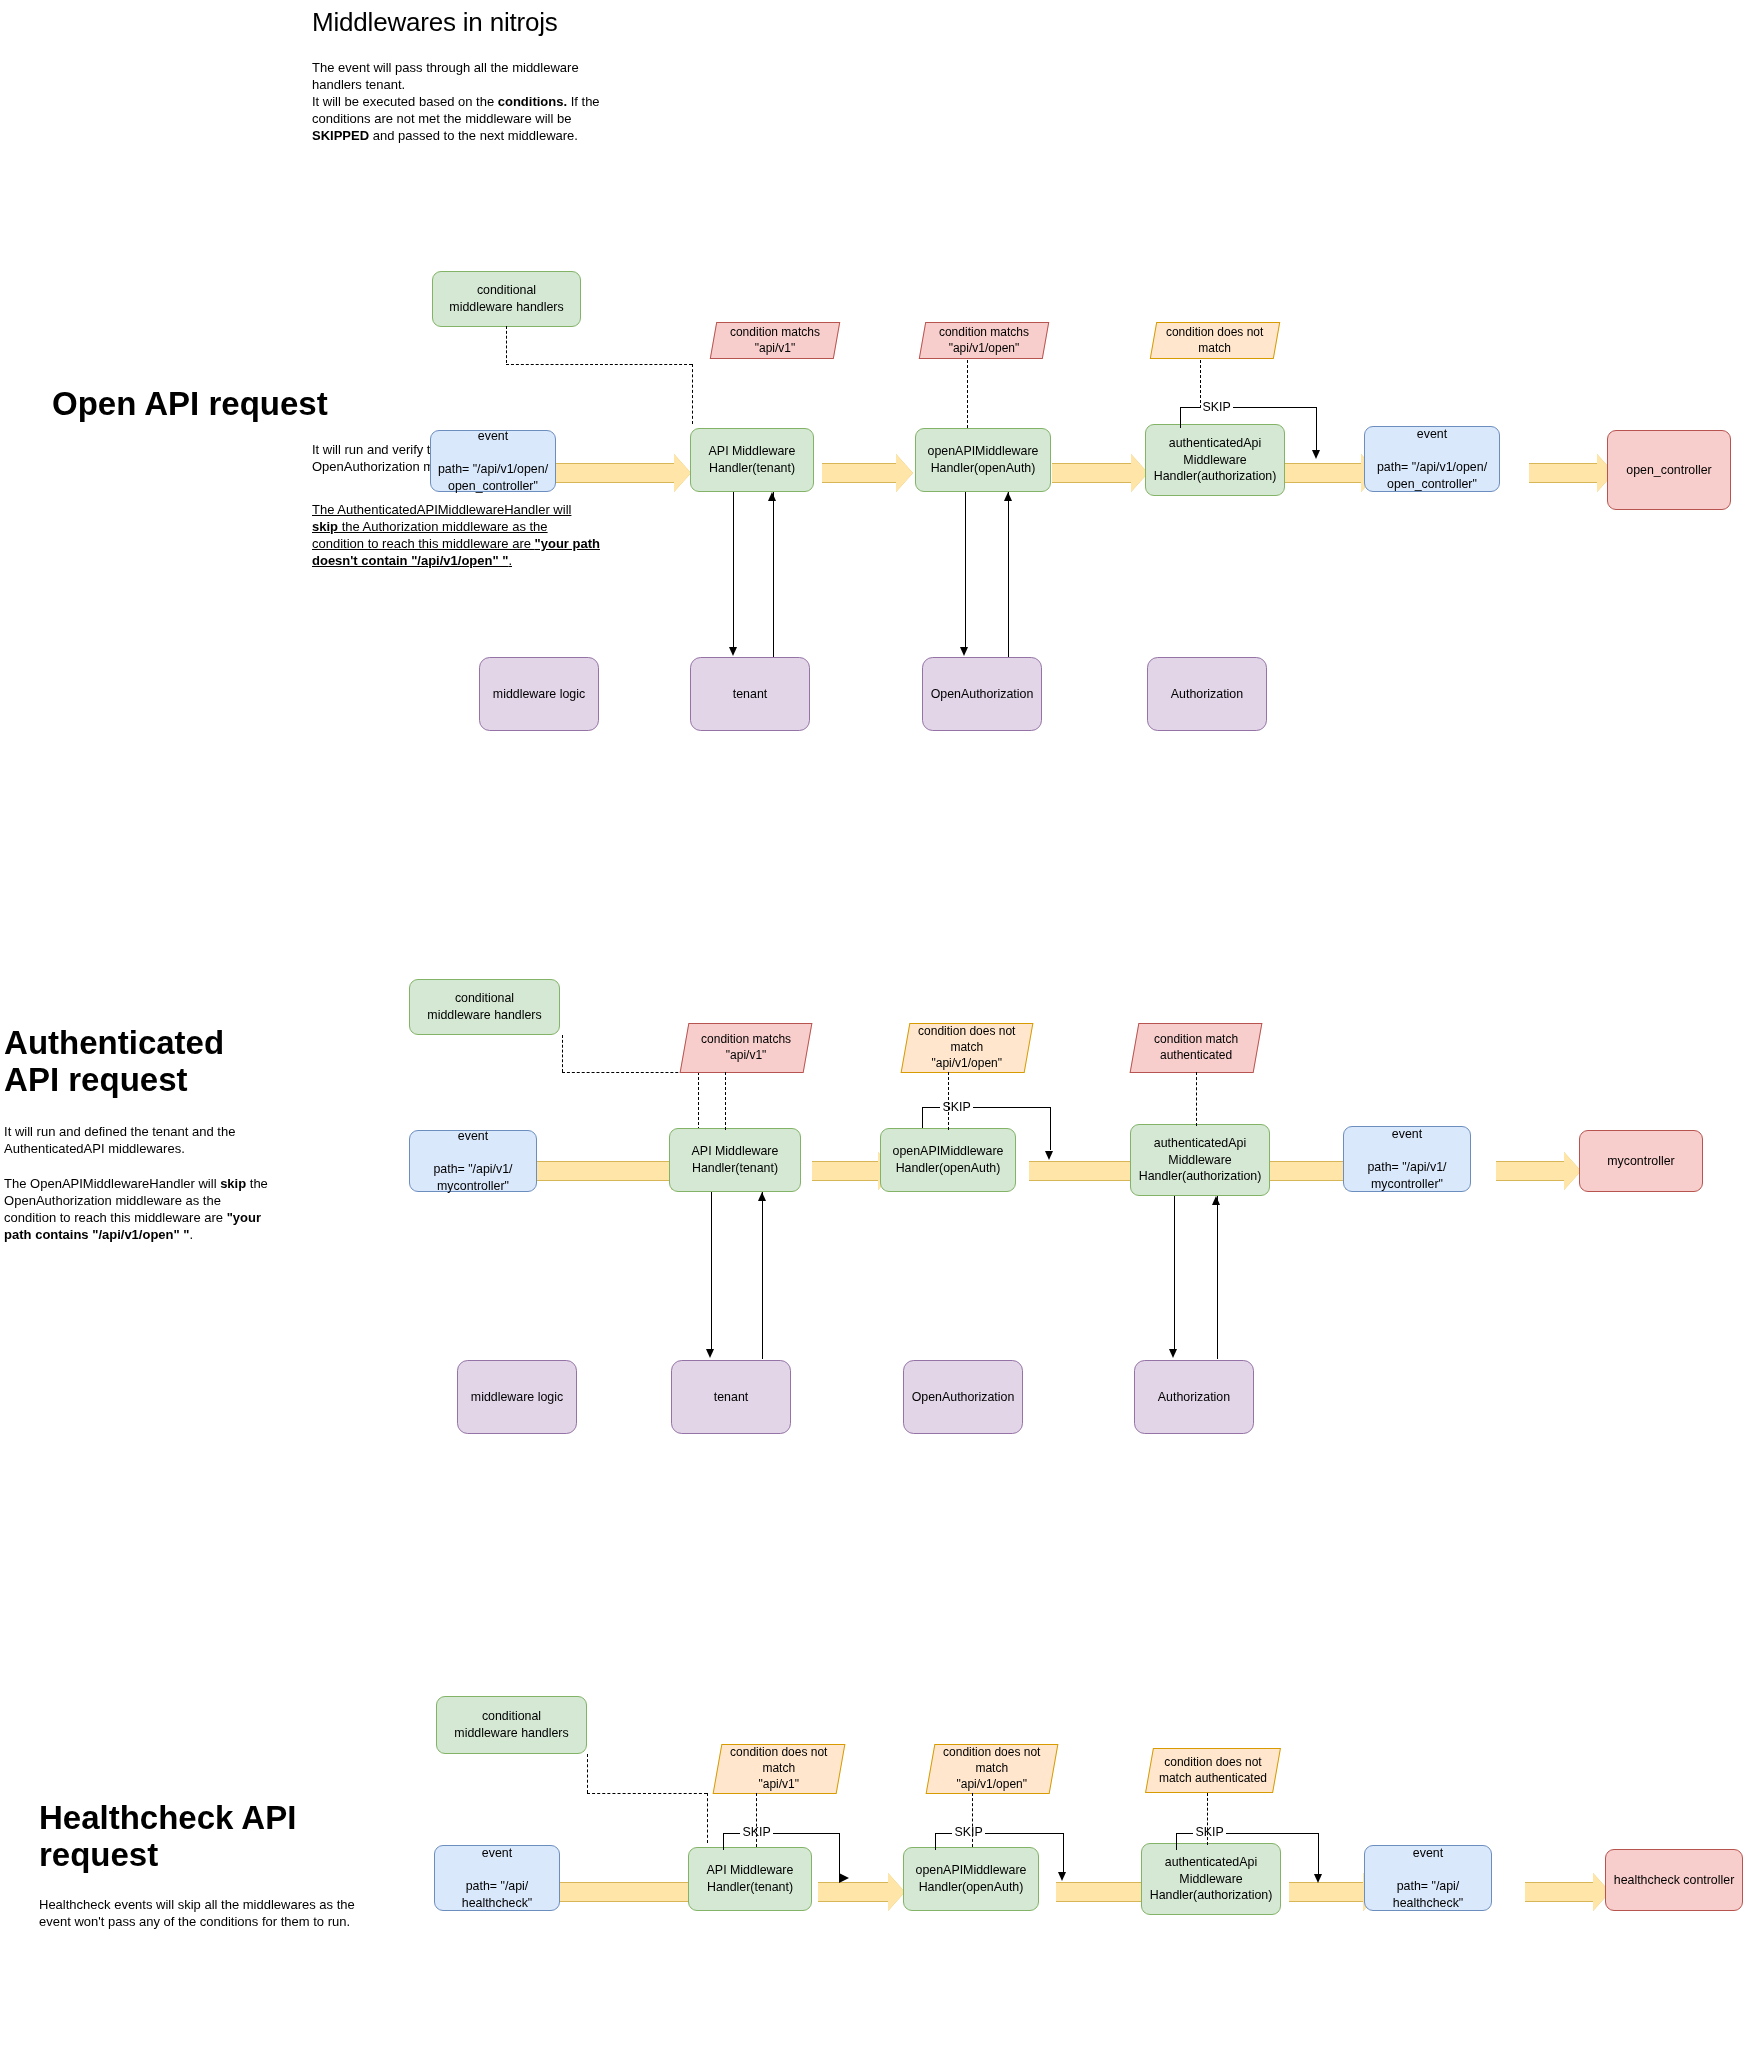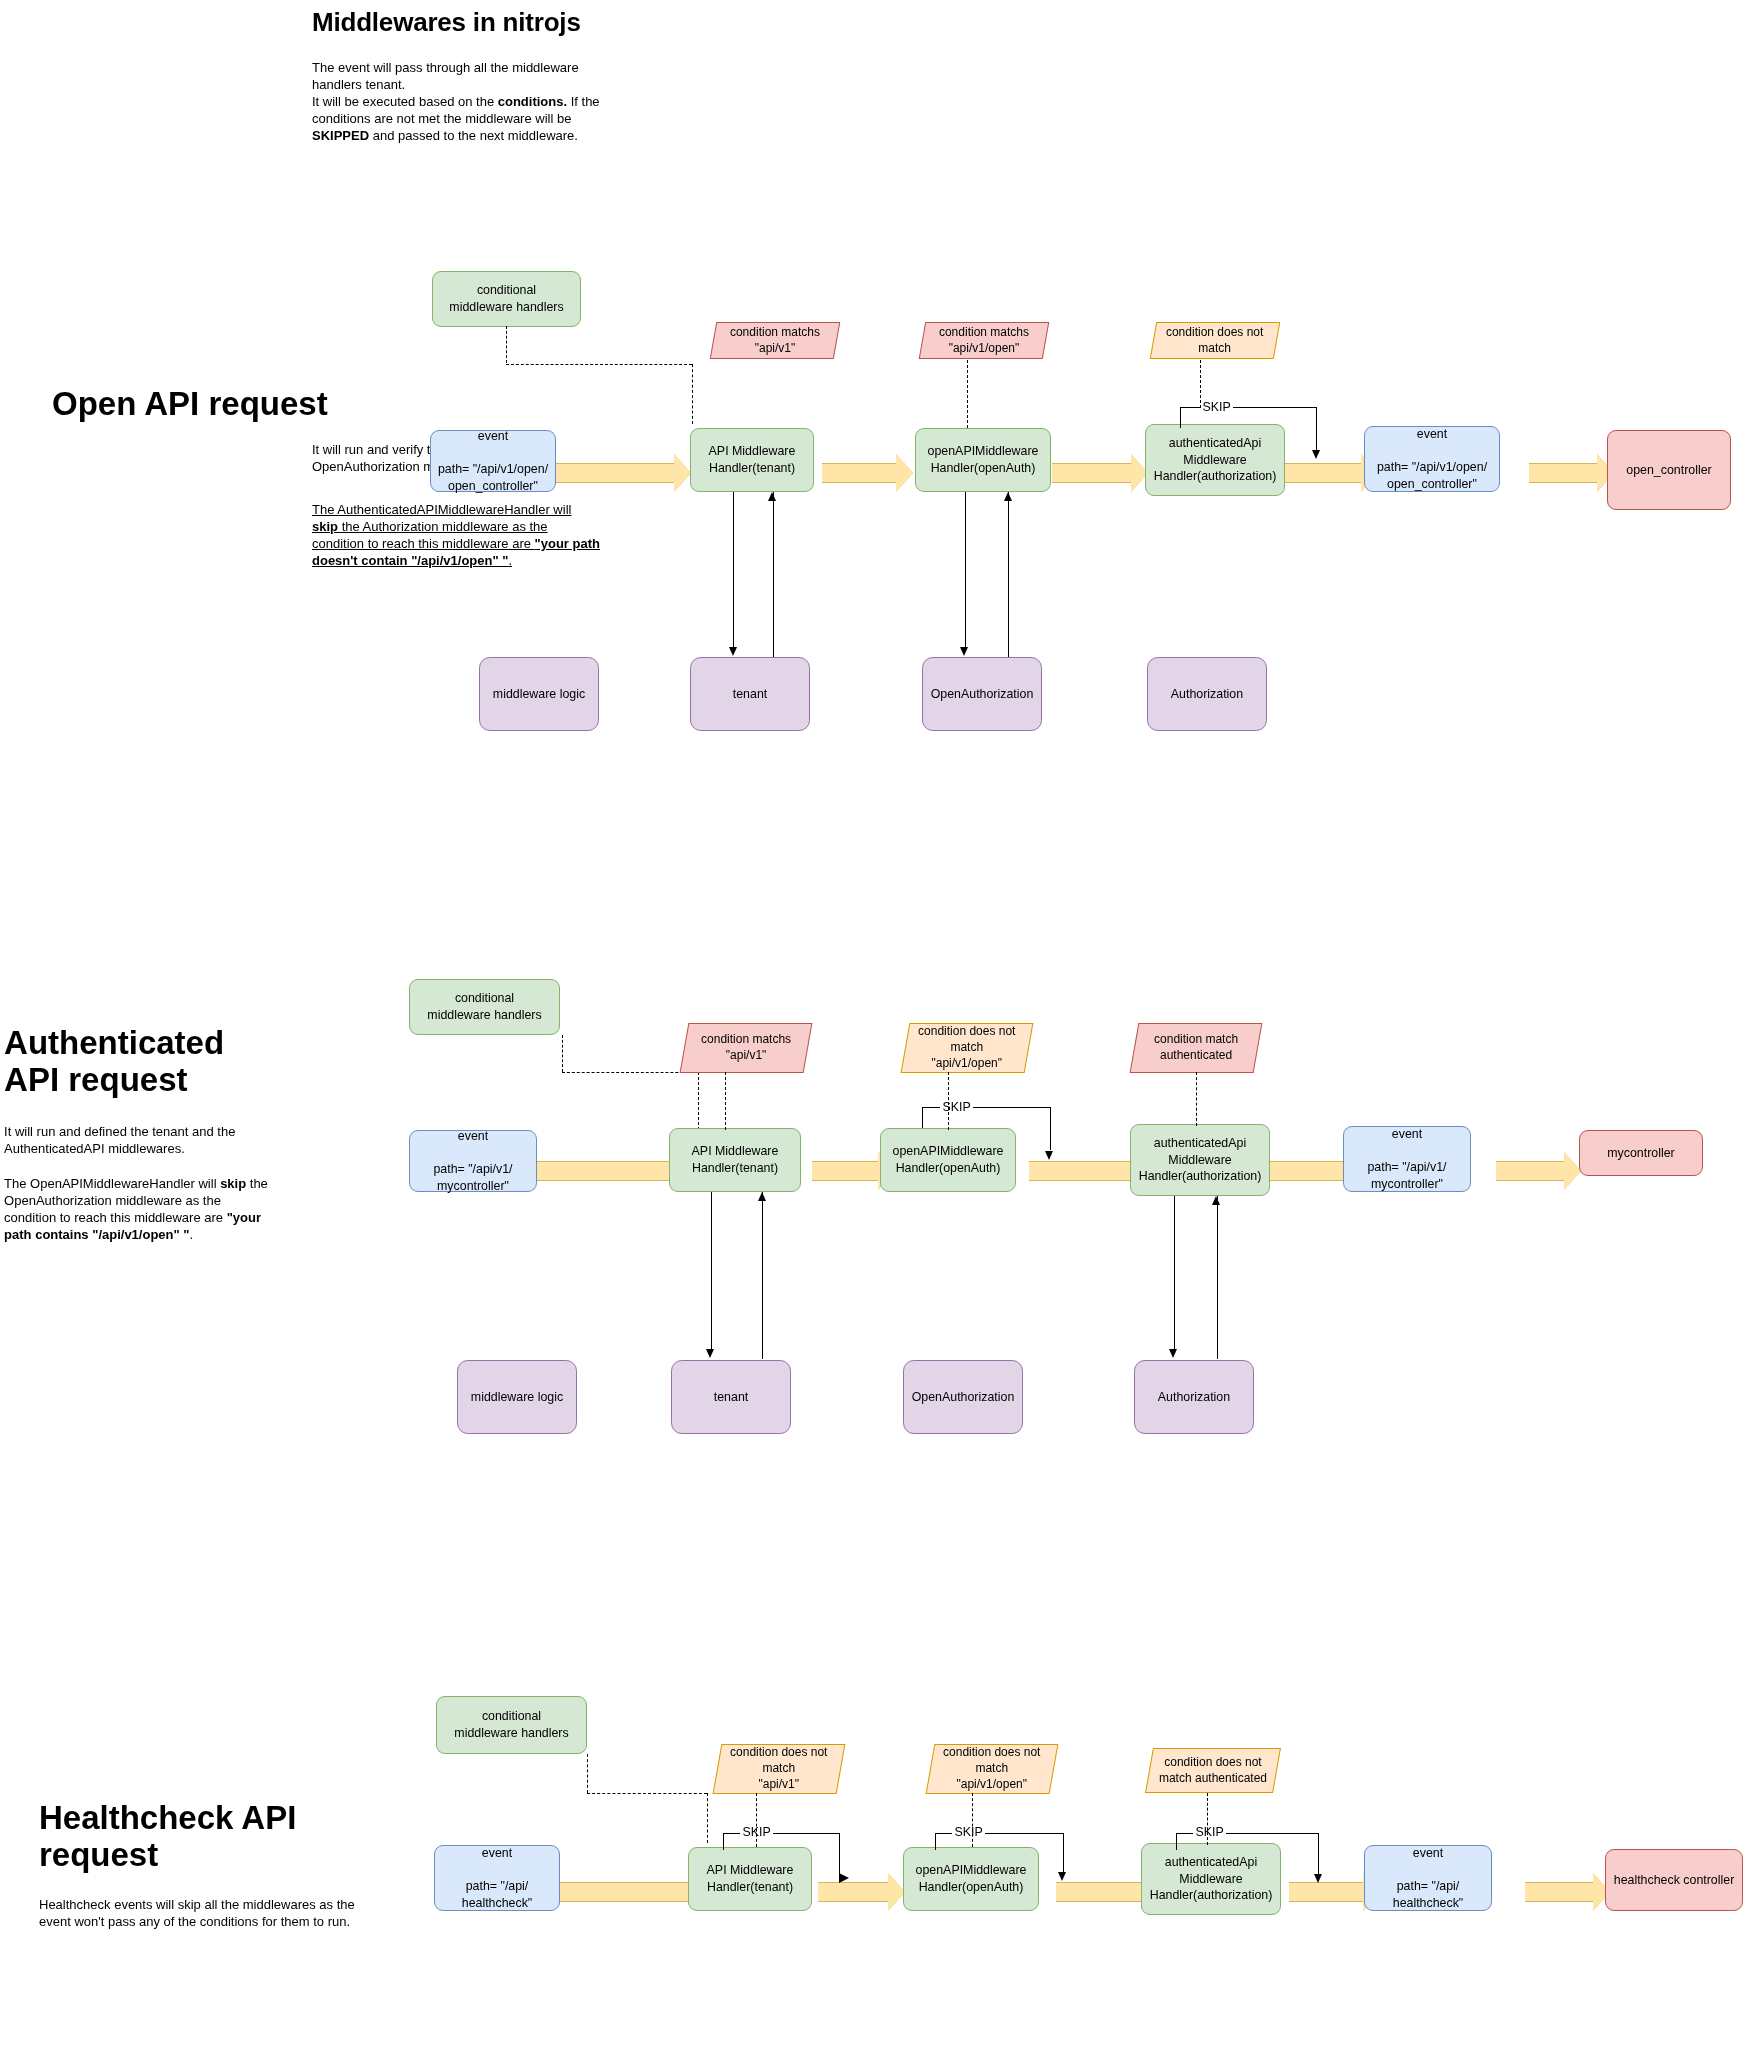--- a/index.html
+++ b/index.html
@@ -8,21 +8,21 @@
     color:#000000;
     width:1762px;
     height:2158px;
     position:relative;
     overflow:hidden;
   }
   .abs{position:absolute;}
 
   
   .doc-title{
-    font-size:26px;font-weight:bold;letter-spacing:-0.2px;line-height:1.1;
+    font-size:26px;font-weight:normal;letter-spacing:-0.2px;line-height:1.1;
   }
   .sec-title{
     font-size:33px;font-weight:bold;line-height:1.12;
   }
   .para{
     font-size:13px;line-height:1.30;
   }
   .para b{font-weight:bold;}
 
   
@@ -239,21 +239,21 @@
 Handler(tenant)</div>
 <div class="node green abs" style="left:880px;top:1128px;width:136px;height:64px;">openAPIMiddleware
 Handler(openAuth)</div>
 <div class="node green abs" style="left:1130px;top:1124px;width:140px;height:72px;">authenticatedApi
 Middleware
 Handler(authorization)</div>
 <div class="node blue abs" style="left:1343px;top:1126px;width:128px;height:66px;">event
 
 path= "/api/v1/
 mycontroller"</div>
-<div class="node red abs" style="left:1579px;top:1130px;width:124px;height:46px;">mycontroller</div>
+<div class="node red abs" style="left:1579px;top:1130px;width:124px;height:62px;">mycontroller</div>
 
 <div class="vline abs" style="left:922px;top:1107px;height:20.7px;"></div>
 <div class="hline abs" style="left:922px;top:1107px;width:128px;"></div>
 <div class="vline abs" style="left:1050px;top:1107px;height:43px;"></div>
 <div class="arrowdn abs" style="left:1045px;top:1151px;"></div>
 <div class="skiplabel abs" style="left:940px;top:1101px;">SKIP</div>
 
 <div class="dline abs" style="left:725px;top:1072px;height:58px;"></div>
 <div class="dline abs" style="left:948px;top:1072px;height:58px;"></div>
 <div class="dline abs" style="left:1196px;top:1072px;height:54px;"></div>

